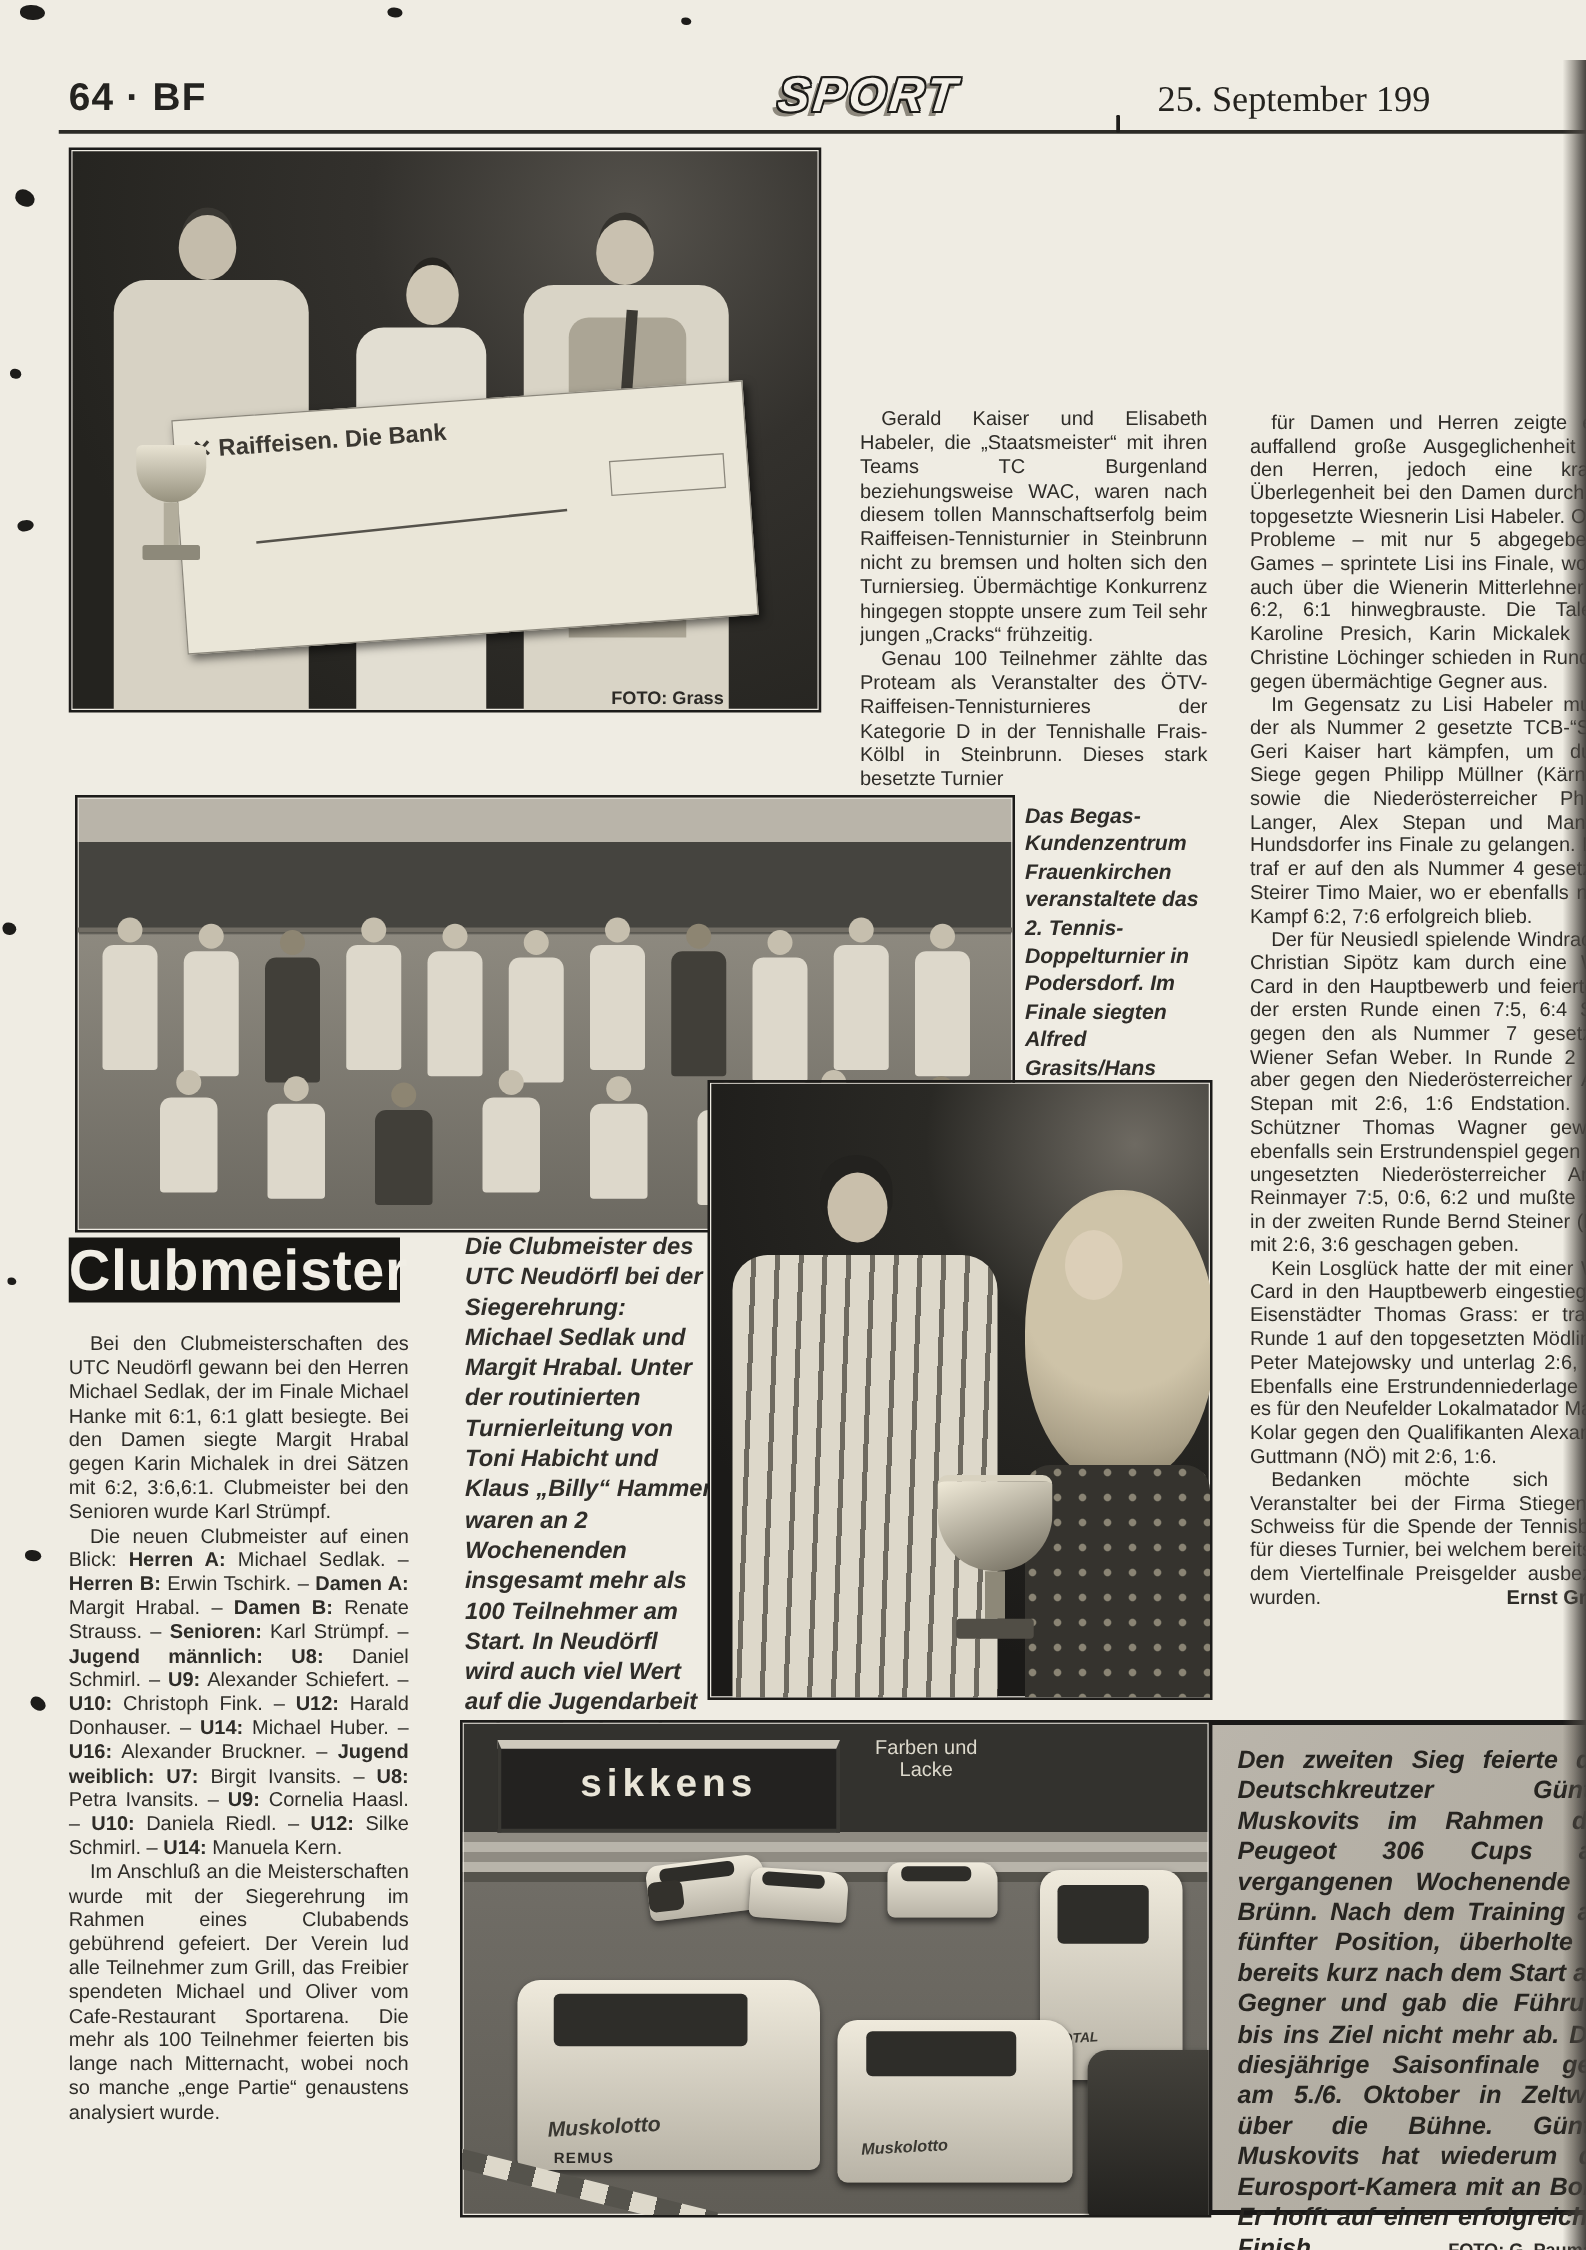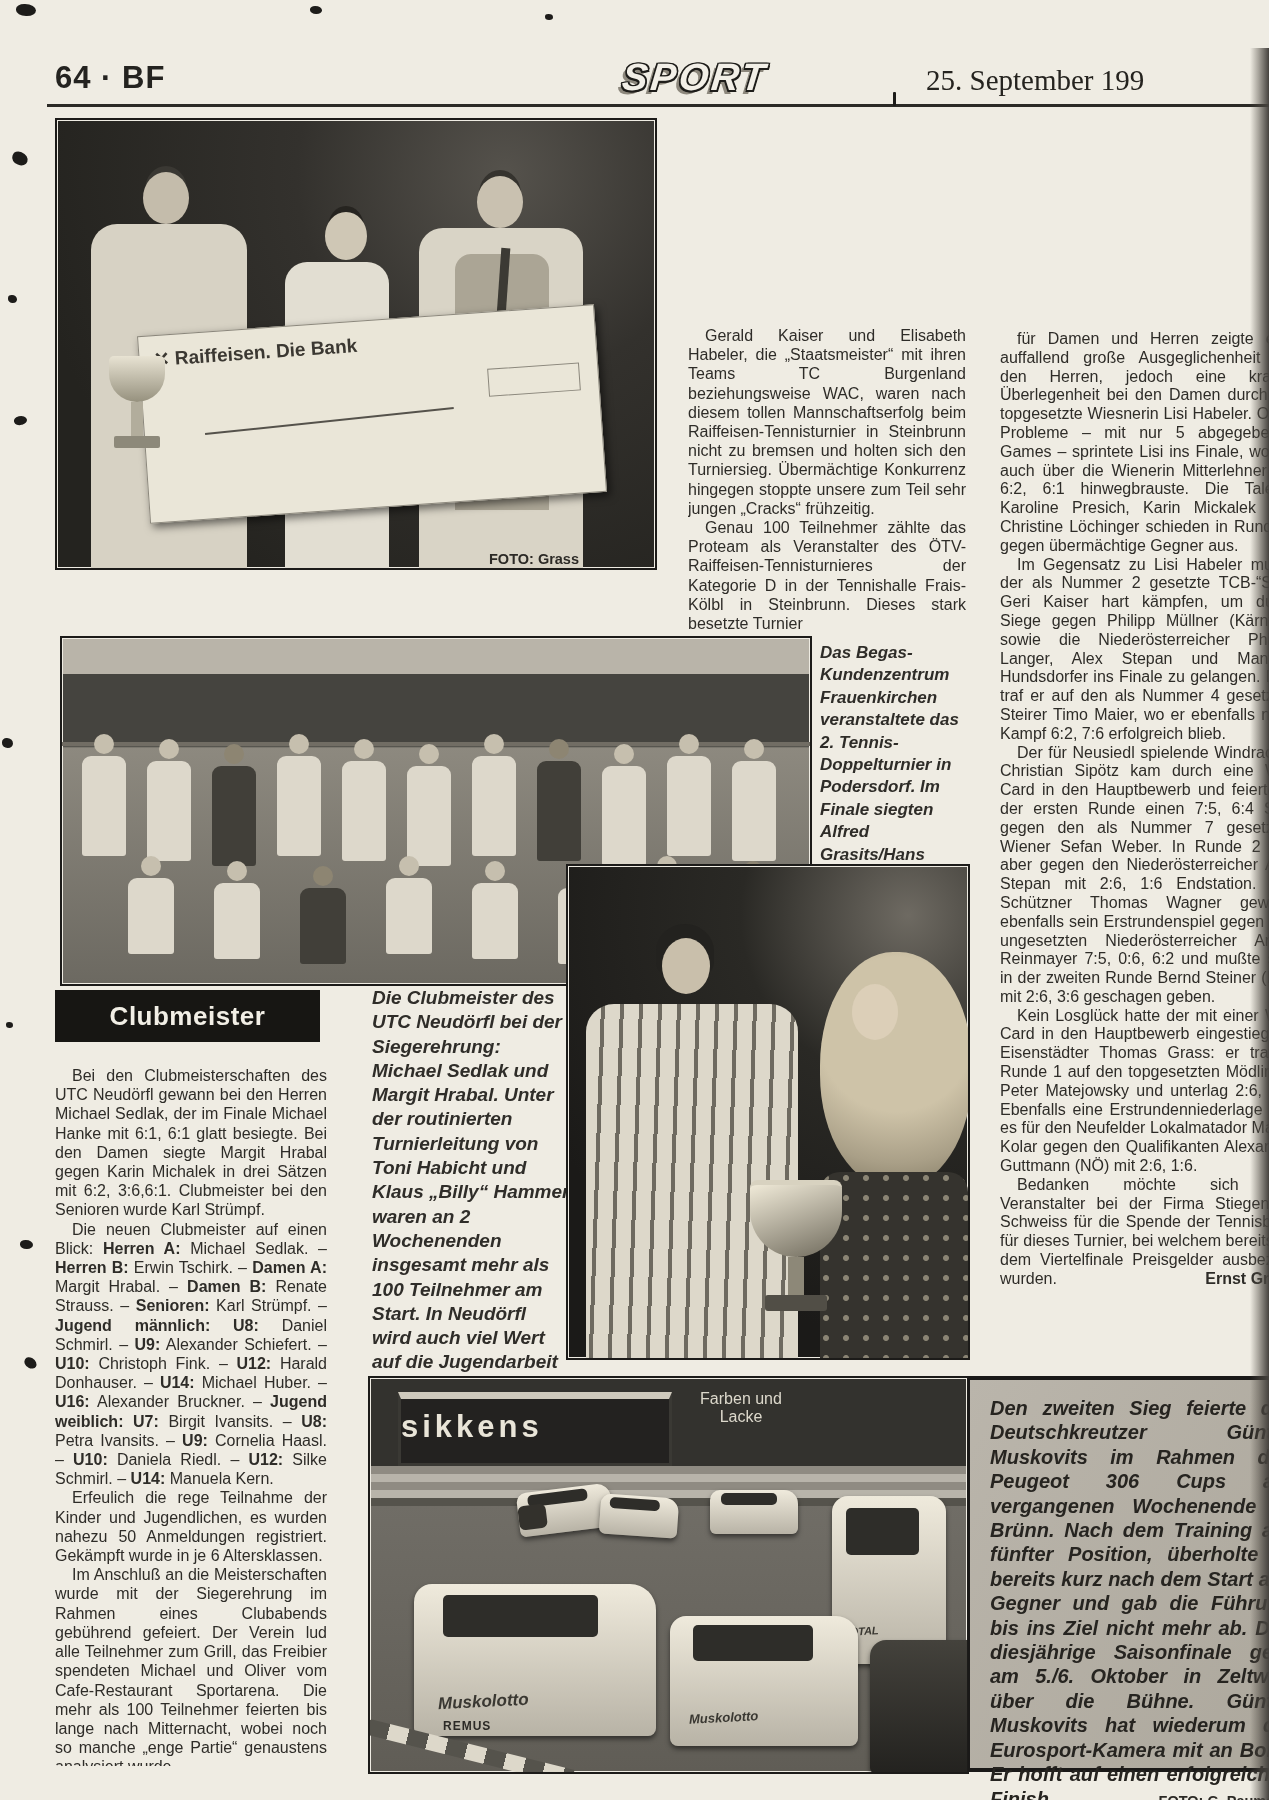--- a/index.html
+++ b/index.html
@@ -25,22 +25,22 @@
   .colB{left:1000px;top:330px;width:296px;height:1038px;overflow:hidden;line-height:18.8px}
   .byline{float:right;font-weight:700;text-indent:0}
   
   .cap1{left:47px;top:576px;width:534px;font-style:italic;font-size:18.5px;line-height:27px;color:#34322d}
   .credit{font-style:normal;font-weight:700;font-size:14.5px;color:#2c2a26}
   .cap1 .credit{position:absolute;right:2px;bottom:3px}
   .begas{left:820px;top:642px;width:152px;font-style:italic;font-weight:700;font-size:17px;line-height:22.4px;color:#2e2c28;hyphens:auto}
   .cap3{left:372px;top:986px;width:198px;font-style:italic;font-weight:600;font-size:19px;line-height:24.3px;color:#2f2d29;hyphens:auto}
   .cap3 .creditline{text-align:right;font-style:normal;font-weight:700;font-size:15px;margin-top:3px}
   
-  .cmbar{left:55px;top:990px;width:265px;height:52px;background:#171613;color:#f1eee5;font-size:26px;font-weight:800;
-    text-align:center;line-height:52px;letter-spacing:.5px}
+  .cmbar{left:55px;top:990px;width:265px;height:52px;background:#171613;color:#f1eee5;font-size:46px;font-weight:800;
+    text-align:left;line-height:52px;letter-spacing:.5px}
   .cmcol{left:55px;top:1066px;width:272px;height:700px;overflow:hidden}
   
   .photo{overflow:hidden;border:2px solid #1c1b19;box-shadow:0 0 0 1px #efece3 inset}
   
   .ph1{left:55px;top:118px;width:598px;height:448px;background:radial-gradient(circle at 75% 12%,#55524c 0,#33312d 35%,#24231f 80%)}
   .head{position:absolute;border-radius:50%}
   .ph1 .p1h{left:86px;top:52px;width:46px;height:52px;background:#c4bcab;box-shadow:0 -8px 0 -2px #3a3833}
   .ph1 .p1b{position:absolute;left:34px;top:104px;width:156px;height:344px;background:#d7d2c4;border-radius:26px 26px 0 0}
   .ph1 .p2h{left:268px;top:92px;width:42px;height:48px;background:#cfc7b5;box-shadow:0 -9px 0 -3px #262420}
   .ph1 .p2b{position:absolute;left:228px;top:142px;width:104px;height:306px;background:#e2ded2;border-radius:22px 22px 0 0}
@@ -73,21 +73,21 @@
   .ph3 .wface{left:284px;top:118px;width:46px;height:56px;background:#dccfb8}
   .ph3 .dress{position:absolute;left:252px;top:306px;width:148px;height:186px;background:#35332e;border-radius:20px 20px 0 0;
     background-image:radial-gradient(circle at 6px 6px,#8a8474 2.5px,transparent 3.5px);background-size:20px 20px}
   .trophy3{position:absolute;left:182px;top:314px}
   .t3cup{width:92px;height:72px;background:linear-gradient(160deg,#f0ead8,#6f6a5c);border-radius:8px 8px 46px 46px;border-top:5px solid #d8d2c0}
   .t3stem{width:16px;height:38px;background:#8d8878;margin:0 auto}
   .t3base{width:62px;height:16px;background:#514e46;margin:0 auto;border-radius:3px}
   
   .ph4{left:368px;top:1376px;width:597px;height:394px;background:linear-gradient(180deg,#33322e 0 88px,#8f8b82 88px 96px,#b8b4aa 96px 104px,#8f8b82 104px 112px,#b8b4aa 112px 120px,#55534c 120px 128px,#706d66 128px,#605d56 100%)}
   .board{position:absolute;left:28px;top:14px;width:268px;height:64px;background:#232220;border:3px solid #3a3934;border-top:7px solid #cfcabd;
-    font-weight:900;font-size:31px;letter-spacing:4px;color:#e9e5d8;line-height:56px;text-transform:lowercase}
+    text-align:center;font-weight:900;font-size:31px;letter-spacing:4px;color:#e9e5d8;line-height:56px;text-transform:lowercase}
   .farben{position:absolute;left:330px;top:12px;width:82px;text-align:center;font-weight:400;font-size:16px;line-height:18px;color:#ddd9cc}
   .curb{position:absolute;left:-24px;bottom:14px;width:230px;height:16px;transform:rotate(14deg);
     background:repeating-linear-gradient(90deg,#ddd8ca 0 20px,#55534c 20px 40px)}
   .car{position:absolute;background:linear-gradient(180deg,#efeadc,#b8b3a6);border-radius:10px 14px 6px 6px;box-shadow:0 3px 5px rgba(0,0,0,.5)}
   .car .win{position:absolute;left:12%;top:7%;width:64%;height:28%;background:#2e2d29;border-radius:5px}
   .car .lbl{position:absolute;left:10%;bottom:16%;font-style:italic;font-weight:700;color:#3a3832;transform:rotate(-3deg);white-space:nowrap}
   .c1{left:148px;top:110px;width:94px;height:44px;transform:rotate(-7deg)}
   .c1 .nose{position:absolute;left:0;top:30%;width:30%;height:55%;background:#33312c;border-radius:6px}
   .c2{left:230px;top:118px;width:78px;height:40px;transform:rotate(4deg)}
   .c3{left:340px;top:112px;width:88px;height:44px}
@@ -234,21 +234,20 @@
         <i style="background:#8d8572"></i>
         <s style="background:#413f39"></s>
       </div>
     </div>
   <div class="abs begas">Das Begas-Kundenzentrum Frauenkirchen veranstaltete das 2. Tennis-Doppelturnier in Podersdorf. Im Finale siegten Alfred Grasits/Hans Kirnbauer klar mit 6:2 gegen Franz Dikovich/Andreas Sattler.</div>
 
   <div class="abs cmbar">Clubmeister</div>
   <div class="abs bodycol cmcol">
     <p>Bei den Clubmeisterschaften des UTC Neudörfl gewann bei den Herren Michael Sedlak, der im Finale Michael Hanke mit 6:1, 6:1 glatt besiegte. Bei den Damen siegte Margit Hrabal gegen Karin Michalek in drei Sätzen mit 6:2, 3:6,6:1. Clubmeister bei den Senioren wurde Karl Strümpf.</p>
     <p><span>Die neuen Clubmeister auf einen Blick: </span><b>Herren A:</b><span> Michael Sedlak. – </span><b>Herren B:</b><span> Erwin Tschirk. – </span><b>Damen A:</b><span> Margit Hrabal. – </span><b>Damen B:</b><span> Renate Strauss. – </span><b>Senioren:</b><span> Karl Strümpf. – </span><b>Jugend männlich: U8:</b><span> Daniel Schmirl. – </span><b>U9:</b><span> Alexander Schiefert. – </span><b>U10:</b><span> Christoph Fink. – </span><b>U12:</b><span> Harald Donhauser. – </span><b>U14:</b><span> Michael Huber. – </span><b>U16:</b><span> Alexander Bruckner. – </span><b>Jugend weiblich: U7:</b><span> Birgit Ivansits. – </span><b>U8:</b><span> Petra Ivansits. – </span><b>U9:</b><span> Cornelia Haasl. – </span><b>U10:</b><span> Daniela Riedl. – </span><b>U12:</b><span> Silke Schmirl. – </span><b>U14:</b><span> Manuela Kern.</span></p>
-    <p>Erfeulich die rege Teilnahme der Kinder und Jugendlichen, es wurden nahezu 50 Anmeldungen registriert. Gekämpft wurde in je 6 Altersklassen.</p>
     <p>Im Anschluß an die Meisterschaften wurde mit der Siegerehrung im Rahmen eines Clubabends gebührend gefeiert. Der Verein lud alle Teilnehmer zum Grill, das Freibier spendeten Michael und Oliver vom Cafe-Restaurant Sportarena. Die mehr als 100 Teilnehmer feierten bis lange nach Mitternacht, wobei noch so manche „enge  Partie“ genaustens analysiert wurde.</p>
   </div>
   <div class="abs cap3">
     <span>Die Clubmeister des UTC Neudörfl bei der Siegerehrung: Michael Sedlak und Margit Hrabal. Unter der routinierten Turnierleitung von Toni Habicht und Klaus „Billy“ Hammer waren an 2 Wochenenden insgesamt mehr als 100 Teilnehmer am Start. In Neudörfl wird auch viel Wert auf die Jugendarbeit gelegt, das beweist das Starterfeld .</span>
     <div class="creditline">FOTO: Hammer</div>
   </div>
 
   <div class="abs photo ph3">
     <div class="abs mhair" style="border-radius:50% 50% 30% 30%"></div>
     <div class="abs head mface"></div>

